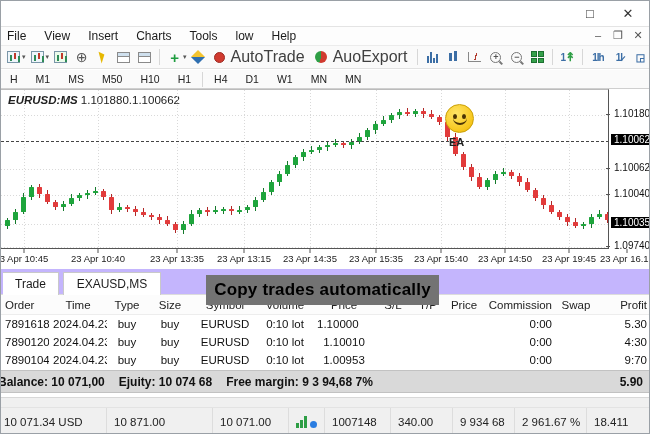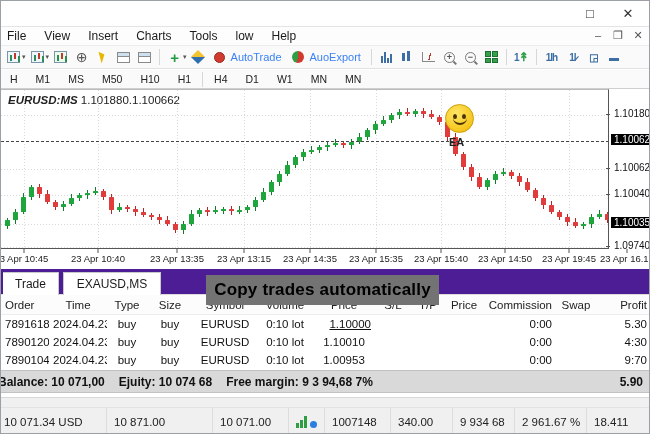--- a/index.html
+++ b/index.html
@@ -23,21 +23,21 @@
              color:#555; font-size:11px; }
   #m-min { right:44px; } #m-rest { right:24px; } #m-close { right:4px; }
 
   
   .toolbar { position:absolute; left:0; top:45px; width:650px; height:23px; background:#fafafa;
              border-bottom:1px solid #e2e2e2; display:flex; align-items:center; padding-left:2px; }
   .tb-ico { width:19px; height:18px; margin:0 1px; border-radius:2px; position:relative;
             display:flex; align-items:center; justify-content:center; font-size:11px; color:#444; flex:none; }
   .tb-sep { width:1px; height:16px; background:#d7d7d7; margin:0 4px; flex:none; }
   .tb-caret { font-size:7px; color:#555; margin:0 1px 0 -2px; flex:none; }
-  .tb-label { font-size:11px; color:#3b82f6; margin:0 6px 0 1px; flex:none; }
+  .tb-label { font-size:16px; color:#404040; margin:0 6px 0 1px; flex:none; }
   .sq { width:13px; height:12px; border:1px solid #7a96a8; background:#eef6fb; position:relative; }
   .sq:after { content:""; position:absolute; left:2px; top:3px; width:2px; height:6px; background:#2e8b57; box-shadow:4px -2px 0 #c0392b, 8px 1px 0 #2e8b57; }
   .crosshair { font-size:14px; color:#555; }
   .cursor-y { width:0; height:0; border-left:5px solid #e6b800; border-top:4px solid transparent; border-bottom:8px solid transparent; transform:rotate(-15deg); }
   .pane { width:13px; height:11px; border:1px solid #8a8a8a; background:#fff; }
   .pane:before { content:""; display:block; height:3px; background:#cfe0ee; border-bottom:1px solid #8a8a8a; }
   .plus-g { color:#1f9d40; font-size:15px; font-weight:bold; line-height:15px; }
   .kite { width:10px; height:10px; background:linear-gradient(135deg,#f4c430 50%,#2f6fb0 50%); transform:rotate(45deg); }
   .dot-r { width:11px; height:11px; border-radius:50%; background:#d03a2f; border:1px solid #9c2a22; }
   .swirl { width:12px; height:12px; border-radius:50%; background:conic-gradient(#d03a2f 0 55%, #2e9e45 55% 100%); }
@@ -86,21 +86,21 @@
   .ea-label { position:absolute; left:448px; top:46px; font-size:11px; font-weight:bold; color:#222; }
   .paxis { position:absolute; left:609px; top:0; width:41px; height:160px; }
   .plabel { position:absolute; left:4px; font-size:10px; color:#111; white-space:nowrap; }
   .plabel.blk { background:#000; color:#fff; padding:0 3px; left:1px; }
   .ptick { position:absolute; left:-4px; width:4px; height:1px; background:#555; }
   .taxis { position:absolute; left:0; top:161px; width:650px; height:18px; }
   .tlabel { position:absolute; top:3px; font-size:9.5px; color:#222; white-space:nowrap; transform:translateX(-50%); }
   .ttick { position:absolute; top:-1px; width:1px; height:4px; background:#555; transform:translateX(-50%); }
 
   
-  .tabsrow { position:absolute; left:0; top:268px; width:650px; height:26px; background:#4c1d95;
+  .tabsrow { position:absolute; left:0; top:268px; width:650px; height:26px; background:#c4b5fd;
              border-bottom:1px solid #dcdcdc; }
   .tab { position:absolute; top:3px; height:23px; background:#fff; border:1px solid #c9c9c9; border-bottom:none;
          font-size:12px; color:#1b1b1b; text-align:center; line-height:22px; }
   #tab-trade { left:2px; width:56px; border-left:none; }
   #tab-symbol { left:62px; width:98px; }
 
   
   .thead { position:absolute; left:0; top:294px; width:650px; height:20px; background:#fcfcfc;
            border-bottom:1px solid #ededed; display:flex; }
   .tbody { position:absolute; left:0; top:314px; width:650px; }
@@ -495,21 +495,21 @@
       <span class="tcell" style="width: 55px; text-align: right;">Profit</span>
     </div>
   <div class="tbody" id="tbody">
       <div class="trow">
         <span class="tcell" style="width: 48px; text-align: left;">7891618</span>
         <span class="tcell" style="width: 58px; text-align: center;">2024.04.23</span>
         <span class="tcell" style="width: 40px; text-align: center;">buy</span>
         <span class="tcell" style="width: 46px; text-align: center;">buy</span>
         <span class="tcell" style="width: 64px; text-align: center;">EURUSD</span>
         <span class="tcell" style="width: 56px; text-align: center;">0:10 lot</span>
-        <span class="tcell" style="width: 62px; text-align: right; text-decoration: underline;">1.10000</span>
+        <span class="tcell" style="width: 62px; text-align: left;">1.10000</span>
         <span class="tcell" style="width: 36px; text-align: center;"></span>
         <span class="tcell" style="width: 34px; text-align: center;"></span>
         <span class="tcell" style="width: 38px; text-align: center;"></span>
         <span class="tcell" style="width: 73px; text-align: right;">0:00</span>
         <span class="tcell" style="width: 40px; text-align: center;"></span>
         <span class="tcell" style="width: 55px; text-align: right;">5.30</span>
       </div>
       <div class="trow">
         <span class="tcell" style="width: 48px; text-align: left;">78901205</span>
         <span class="tcell" style="width: 58px; text-align: center;">2024.04.23</span>

